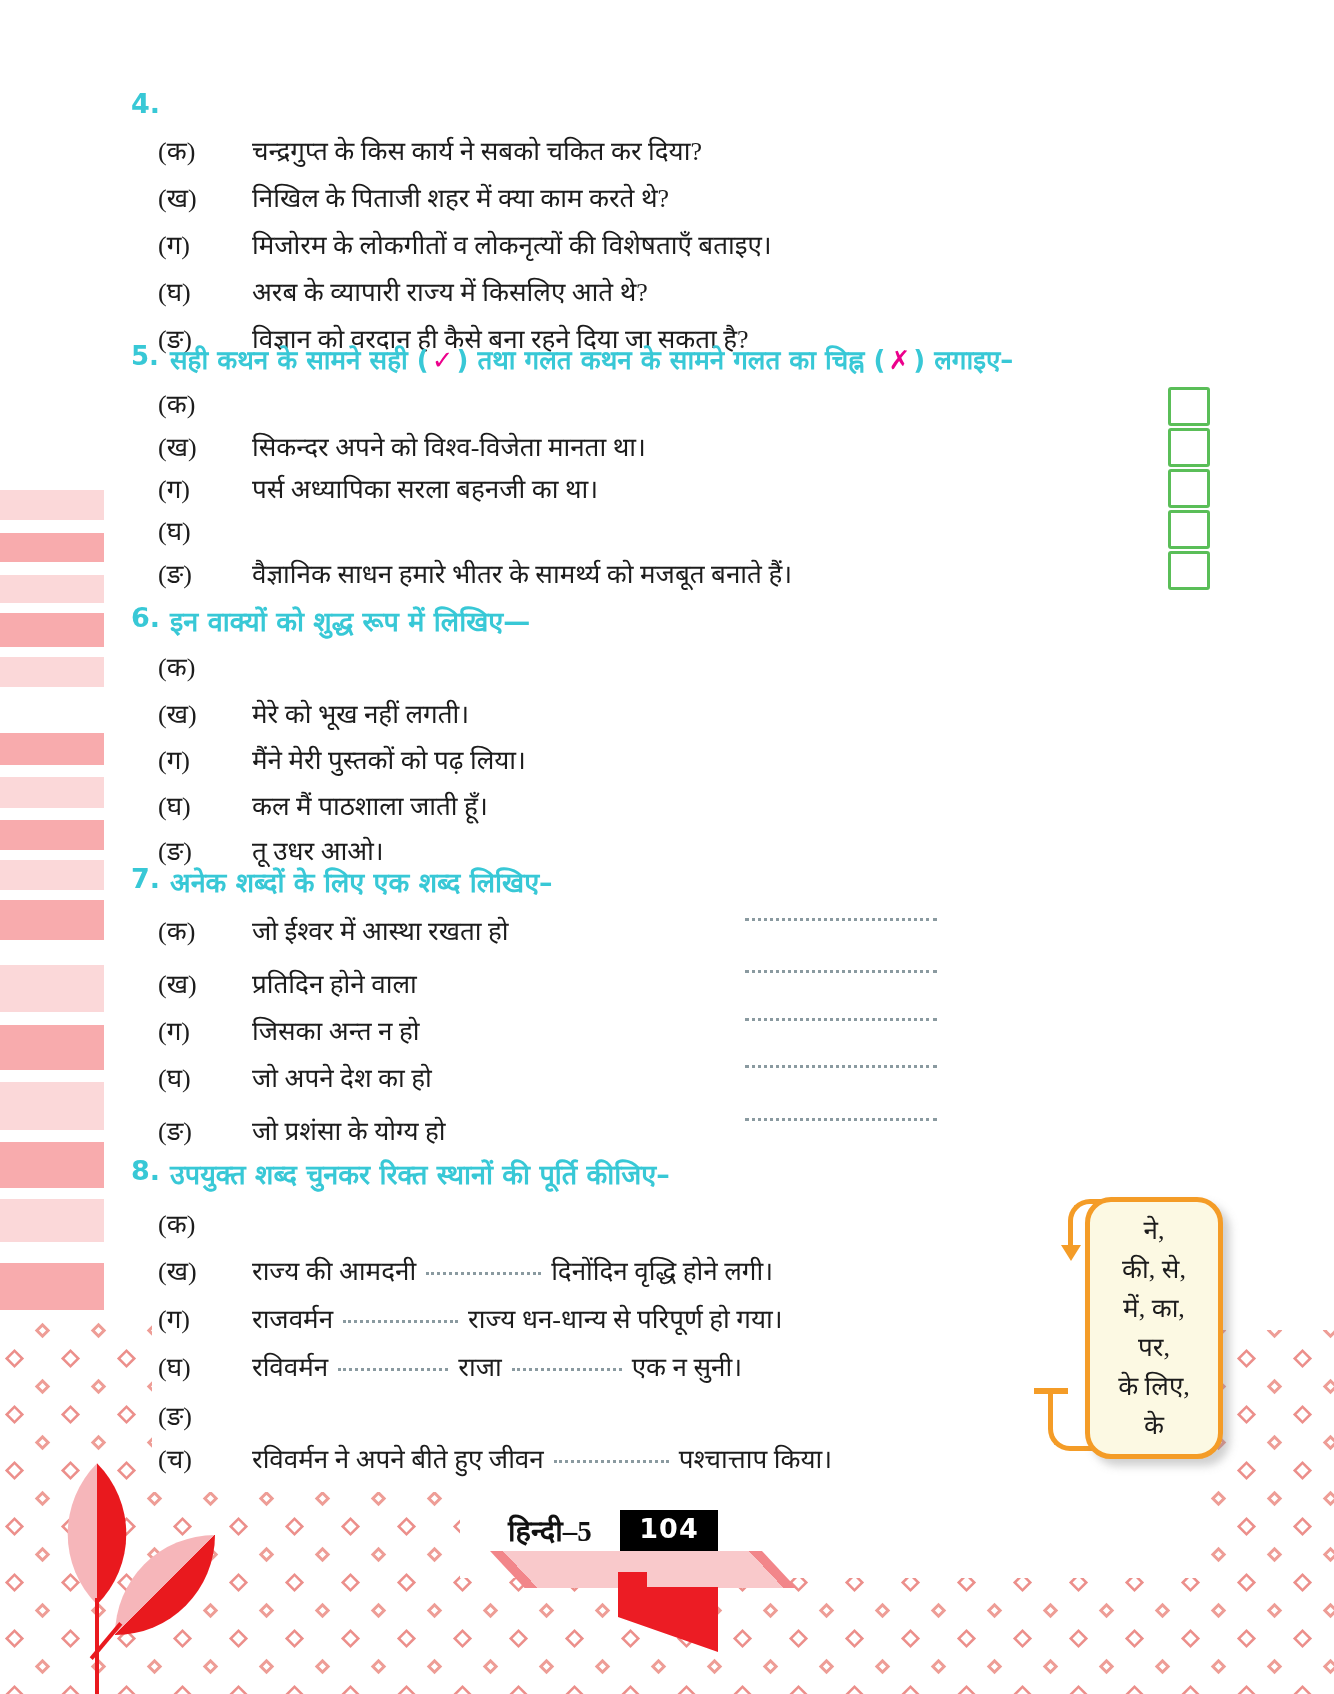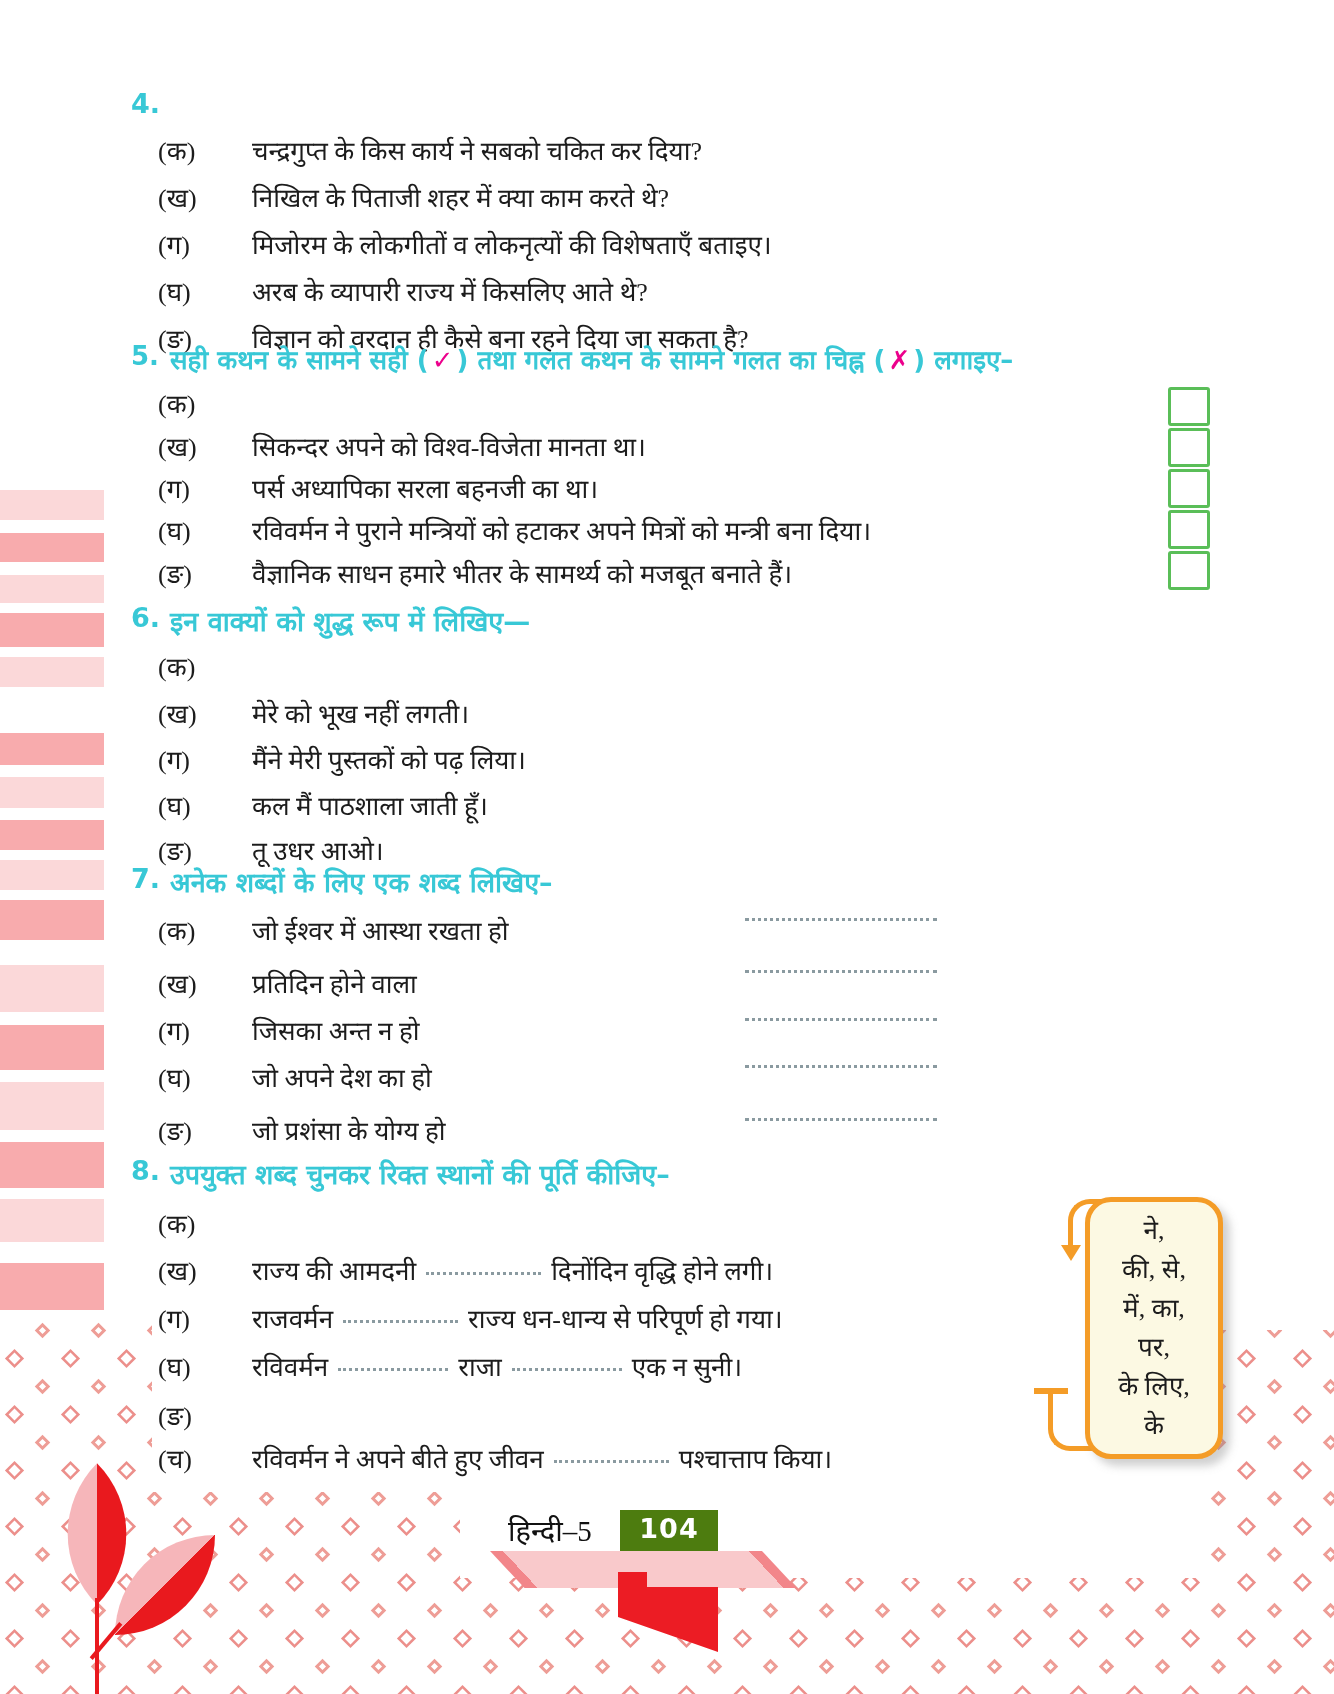--- a/index.html
+++ b/index.html
@@ -38,26 +38,26 @@
                  border-top-left-radius:22px;z-index:2;}
   .wb-arrow-head{position:absolute;left:1061px;top:1245px;width:0;height:0;z-index:2;
                  border-left:10px solid transparent;border-right:10px solid transparent;
                  border-top:16px solid #F49C27;}
   .wb-tail{position:absolute;left:1048px;top:1392px;width:42px;height:54px;
            border-left:5px solid #F49C27;border-bottom:5px solid #F49C27;
            border-bottom-left-radius:22px;z-index:2;}
   .wb-tail-cap{position:absolute;left:1034px;top:1388px;width:34px;height:6px;
                background:#F49C27;z-index:2;}
   
-  .book-title{position:absolute;left:508px;top:1510px;font-size:29px;font-weight:normal;
+  .book-title{position:absolute;left:508px;top:1510px;font-size:29px;font-weight:bold;
               color:#111;z-index:5;}
   .band{position:absolute;left:490px;top:1551px;width:272px;height:37px;
         transform:skewX(43deg);transform-origin:0 0;z-index:2;
         background:linear-gradient(90deg,#F2868A 0 13px,#F9C9CB 13px calc(100% - 13px),#F2868A calc(100% - 13px) 100%);}
-  .red-top{position:absolute;left:620px;top:1510px;width:98px;height:63px;background:#4d7c0f;
+  .red-top{position:absolute;left:620px;top:1510px;width:98px;height:63px;background:#000000;
            z-index:1;text-align:center;}
   .red-top .pagenum{color:#fff;font-size:27px;font-weight:bold;margin-top:3px;
                     font-family:"DejaVu Sans","Liberation Sans",sans-serif;letter-spacing:1px;}
   .red-bottom{position:absolute;left:618px;top:1572px;width:100px;height:81px;background:#EC1C24;
               z-index:3;clip-path:polygon(0 0,29px 0,29px 15px,100% 15px,100% 80px,0 45px);}
   
   .leaf-v{position:absolute;left:47px;top:1484px;width:100px;height:100px;
           border-radius:0 100% 0 100%;transform:rotate(45deg);z-index:2;
           background:linear-gradient(45deg,#F6B6BA 50%,#E9191E 50%);}
   .leaf-d{position:absolute;left:115px;top:1535px;width:100px;height:100px;
@@ -136,21 +136,20 @@
   <div class="row" style="top:428px;">
     <span class="lbl">(ख)</span>
     <span class="txt">सिकन्दर अपने को विश्व-विजेता मानता था।</span>
   </div>
   <div class="row" style="top:470px;">
     <span class="lbl">(ग)</span>
     <span class="txt">पर्स अध्यापिका सरला बहनजी का था।</span>
   </div>
   <div class="row" style="top:512px;">
     <span class="lbl">(घ)</span>
-    <span class="txt">रविवर्मन ने पुराने मन्त्रियों को हटाकर अपने मित्रों को मन्त्री बना दिया।</span>
   </div>
   <div class="row" style="top:555px;">
     <span class="lbl">(ङ)</span>
     <span class="txt">वैज्ञानिक साधन हमारे भीतर के सामर्थ्य को मजबूत बनाते हैं।</span>
   </div>
 
   <div class="cbx" style="top:387px;"></div>
   <div class="cbx" style="top:428px;"></div>
   <div class="cbx" style="top:469px;"></div>
   <div class="cbx" style="top:510px;"></div>

